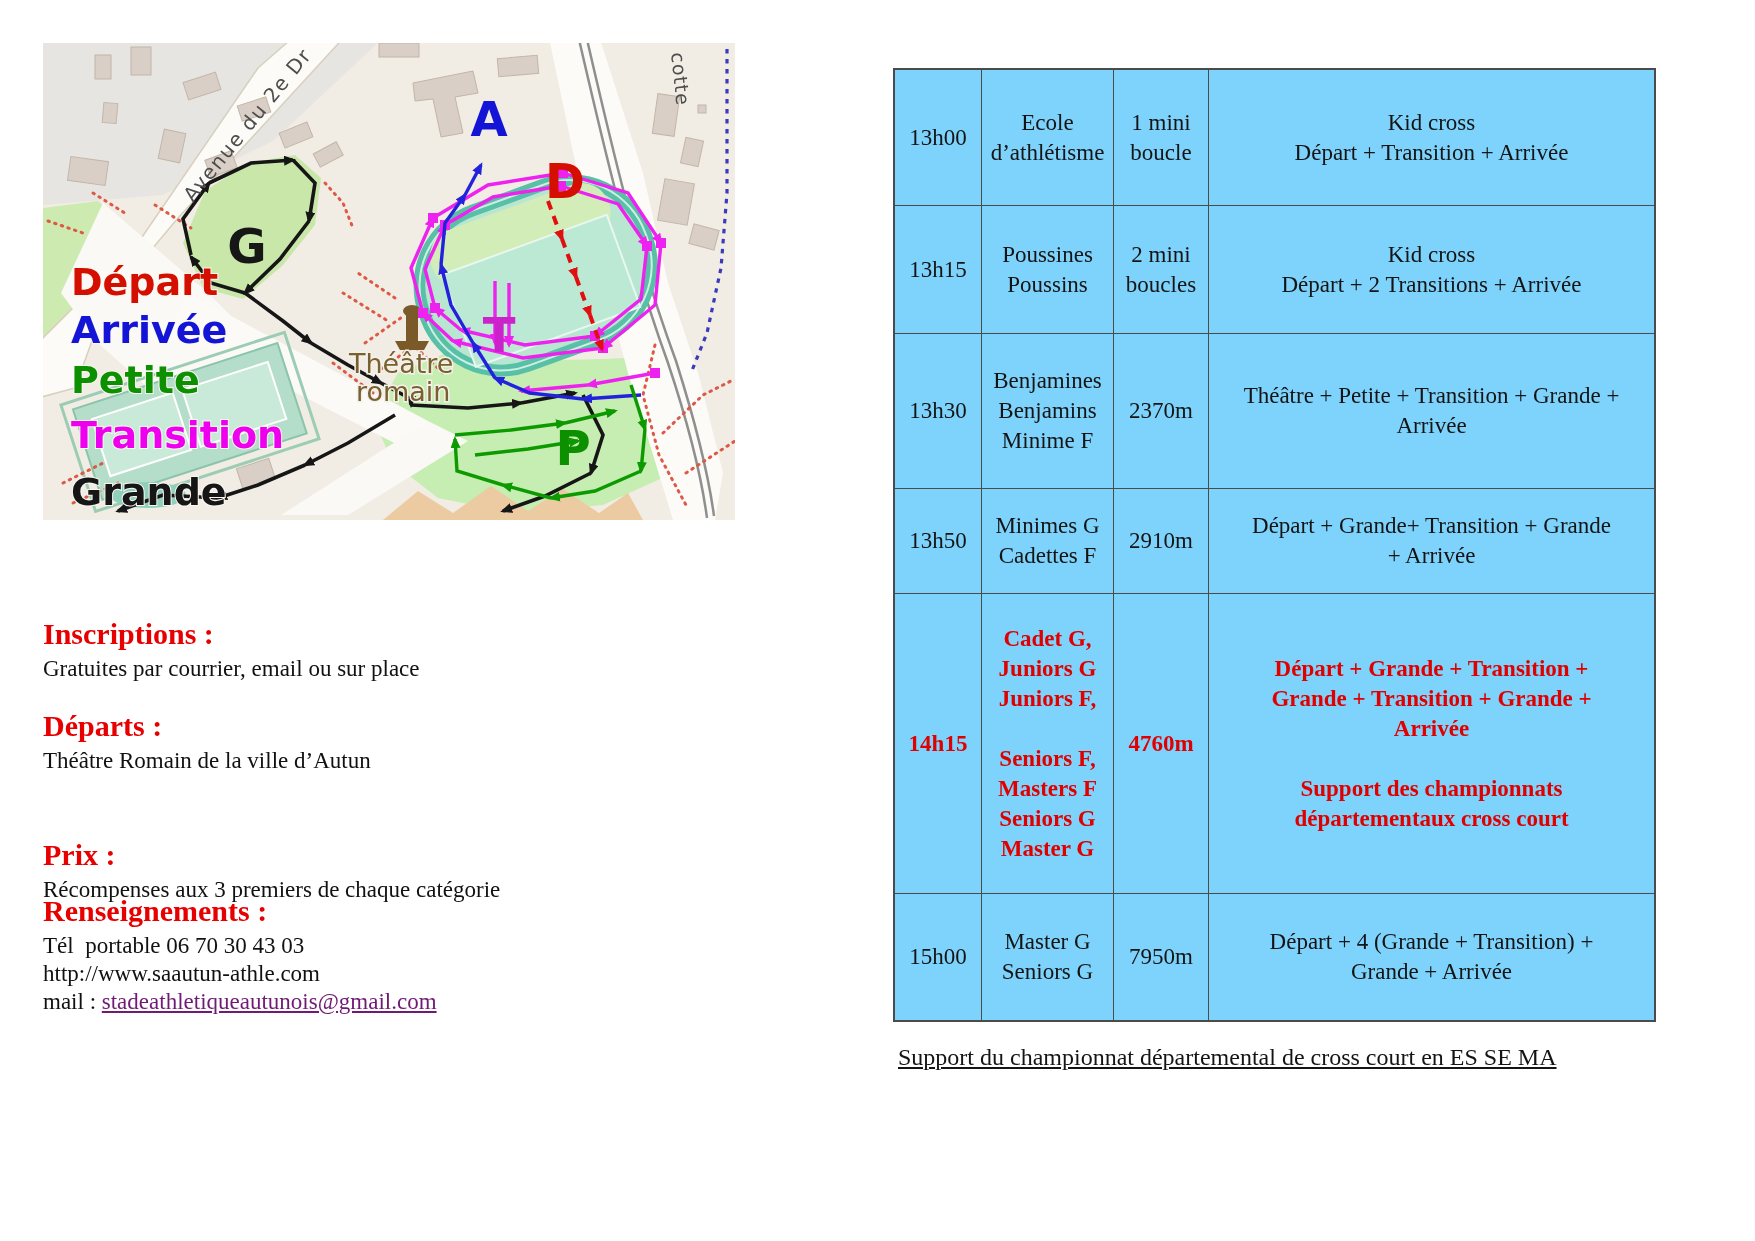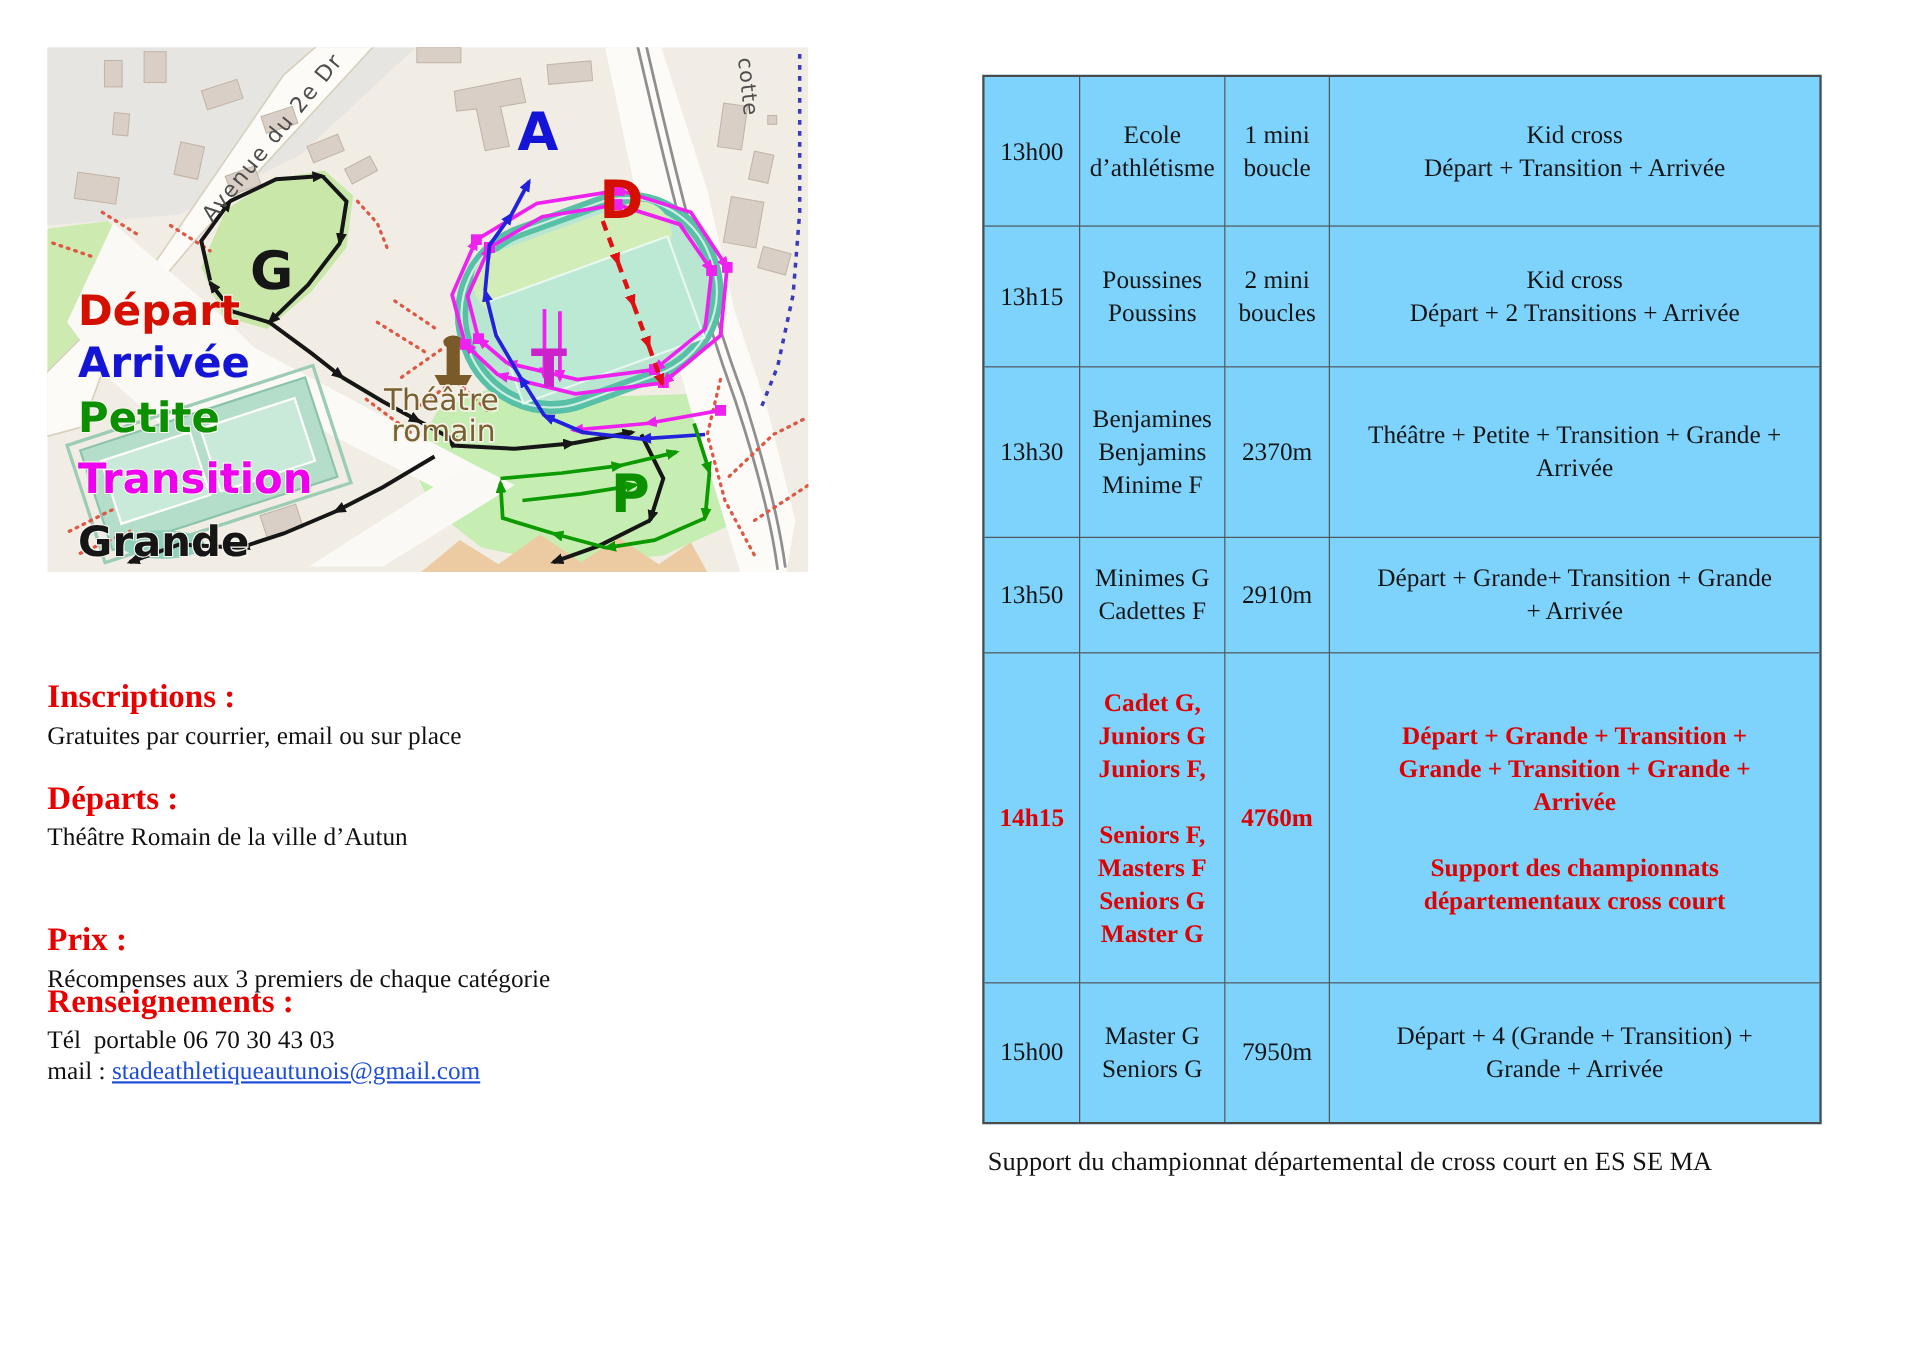--- a/index.html
+++ b/index.html
@@ -5,41 +5,41 @@
   html,body{margin:0;padding:0;background:#fff;}
   .page{position:relative;width:1755px;height:1241px;background:#ffffff;overflow:hidden;
         font-family:"Liberation Serif", serif;color:#141414;}
   .map-wrap{position:absolute;left:43px;top:43px;width:692px;height:477px;}
   .map-wrap svg{display:block;}
 
   
   .sec{position:absolute;left:43px;width:620px;}
   .sec h2{margin:0;font-size:30px;line-height:32px;font-weight:bold;color:#e80000;}
   .sec .body{font-size:23px;line-height:28px;color:#111;margin-top:5px;white-space:pre-wrap;}
-  .sec .body a{color:#1d4ed8;text-decoration:underline;}
+  .sec .body a{color:#701a75;text-decoration:underline;}
   #sec-inscriptions{top:618px;}
   #sec-departs{top:710px;}
   #sec-prix{top:839px;}
   #sec-renseignements{top:895px;}
 
   
   .tbl{position:absolute;left:893px;top:68px;display:grid;
        grid-template-columns:87px 132px 95px 445px;
        grid-template-rows:136px 128px 155px 105px 300px 126px;
        border:2px solid #4b4b4b;background:#7dd3fc;}
   .cell{border-right:1.5px solid #4b4b4b;border-bottom:1.5px solid #4b4b4b;
         display:flex;flex-direction:column;justify-content:center;align-items:center;
         text-align:center;font-size:23px;line-height:30px;color:#141414;
         padding:2px 5px;box-sizing:border-box;}
   .cell.c4{border-right:none;}
   .cell.r6{border-bottom:none;}
   .cell.red{color:#e00000;font-weight:bold;}
   .gap{height:30px;}
 
-  .footer-note{position:absolute;left:898px;top:1044px;font-size:24px;color:#141414;}
+  .footer-note{position:absolute;left:898px;top:1044px;font-size:24px;color:#141414;text-decoration:underline;}
 </style>
 </head>
 <body>
 
 <div class="page">
 
   <div class="map-wrap">
   <svg width="692" height="477" viewBox="0 0 692 477">
     <defs>
       <marker id="mkK" markerUnits="userSpaceOnUse" markerWidth="16" markerHeight="16" refX="9" refY="5" orient="auto">
@@ -233,20 +233,21 @@
   </div>
 
   <div class="sec" id="sec-prix">
     <h2>Prix :</h2>
     <div class="body">Récompenses aux 3 premiers de chaque catégorie</div>
   </div>
 
   <div class="sec" id="sec-renseignements">
     <h2>Renseignements :</h2>
     <div class="body">Tél  portable 06 70 30 43 03</div>
+    <div class="body" style="margin-top:0">http://www.saautun-athle.com</div>
     <div class="body" style="margin-top:0"><span>mail : </span><a href="#">stadeathletiqueautunois@gmail.com</a></div>
   </div>
 
   <div class="tbl">
 
     <div class="cell c1">
         <div>13h00</div>
       </div>
     <div class="cell c2">
       <div>Ecole</div>

